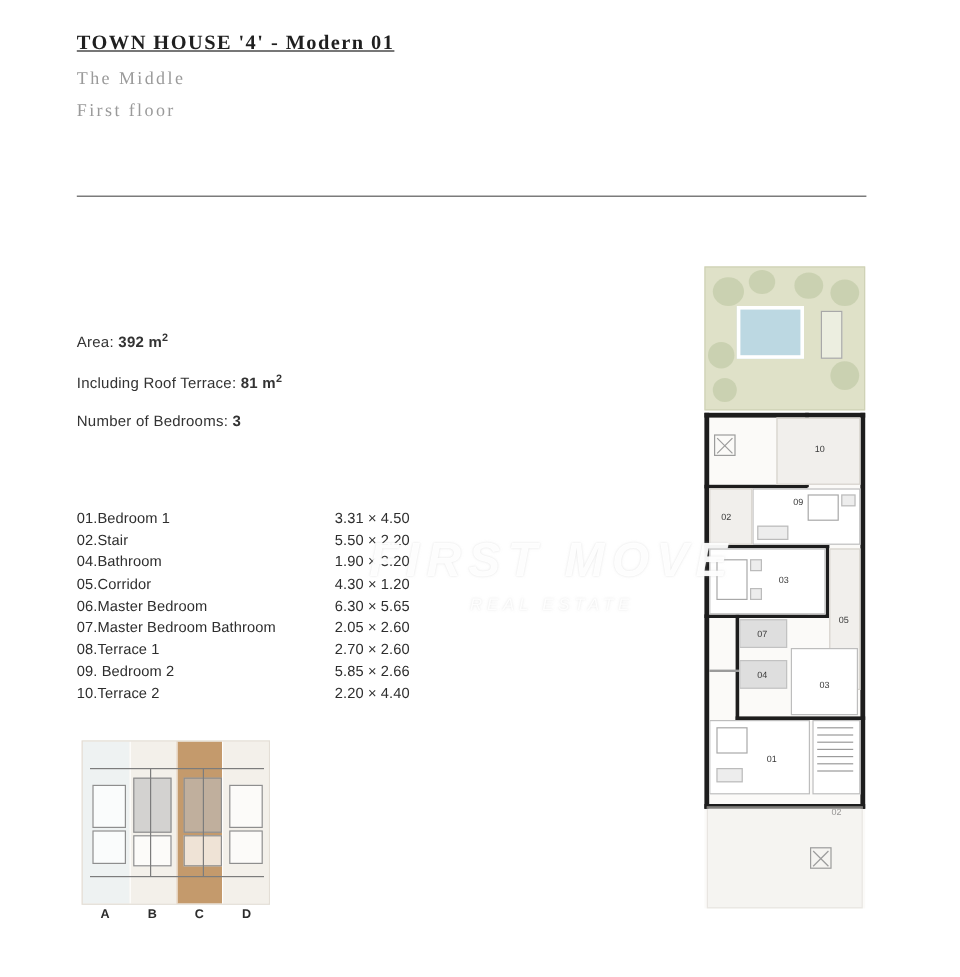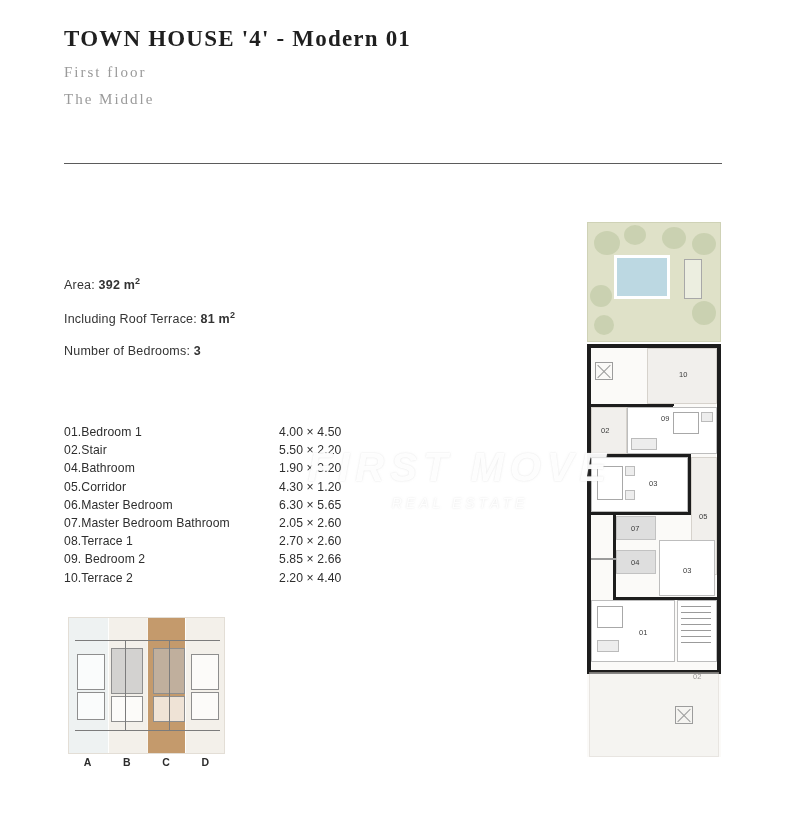--- a/index.html
+++ b/index.html
@@ -18,26 +18,27 @@
 
   
   .header {
     position: absolute;
     left: 64px;
     top: 26px;
     width: 660px;
   }
   .title {
     font-family: "Liberation Serif", serif;
-    font-size: 23px;
+    font-size: 17px;
     font-weight: bold;
     letter-spacing: 1.2px;
     color: #1f1f1f;
     margin: 0 0 12px 0;
     white-space: nowrap;
+    text-decoration: underline;
   }
   .subtitle {
     font-family: "Liberation Serif", serif;
     font-size: 15px;
     letter-spacing: 2px;
     color: #9a9a9a;
     margin: 0 0 10px 0;
   }
   .rule {
     position: absolute;
@@ -292,22 +293,22 @@
     position: absolute;
     display: block;
     background: rgba(255,255,255,0.9);
   }
 </style>
 </head>
 <body>
 
 <div class="header">
   <h1 class="title">TOWN HOUSE '4' - Modern 01</h1>
+  <div class="subtitle">The Middle</div>
   <div class="subtitle">First floor</div>
-  <div class="subtitle">The Middle</div>
 </div>
 <div class="rule"></div>
 
 <div class="facts">
   <div class="fact">
     <span>Area:</span>
     <b>392 m</b><b class="sup">2</b>
   </div>
   <div class="fact">
     <span>Including Roof Terrace:</span>
@@ -315,21 +316,21 @@
   </div>
   <div class="fact">
     <span>Number of Bedrooms:</span>
     <b>3</b>
   </div>
 </div>
 
 <div class="legend" id="legend-list">
     <div class="legend-row">
       <div class="legend-name">01.Bedroom 1</div>
-      <div class="legend-dim">4.00 × 4.50</div>
+      <div class="legend-dim">3.31 × 4.50</div>
     </div>
     <div class="legend-row">
       <div class="legend-name">02.Stair</div>
       <div class="legend-dim">5.50 × 2.20</div>
     </div>
     <div class="legend-row">
       <div class="legend-name">04.Bathroom</div>
       <div class="legend-dim">1.90 × 3.20</div>
     </div>
     <div class="legend-row">

